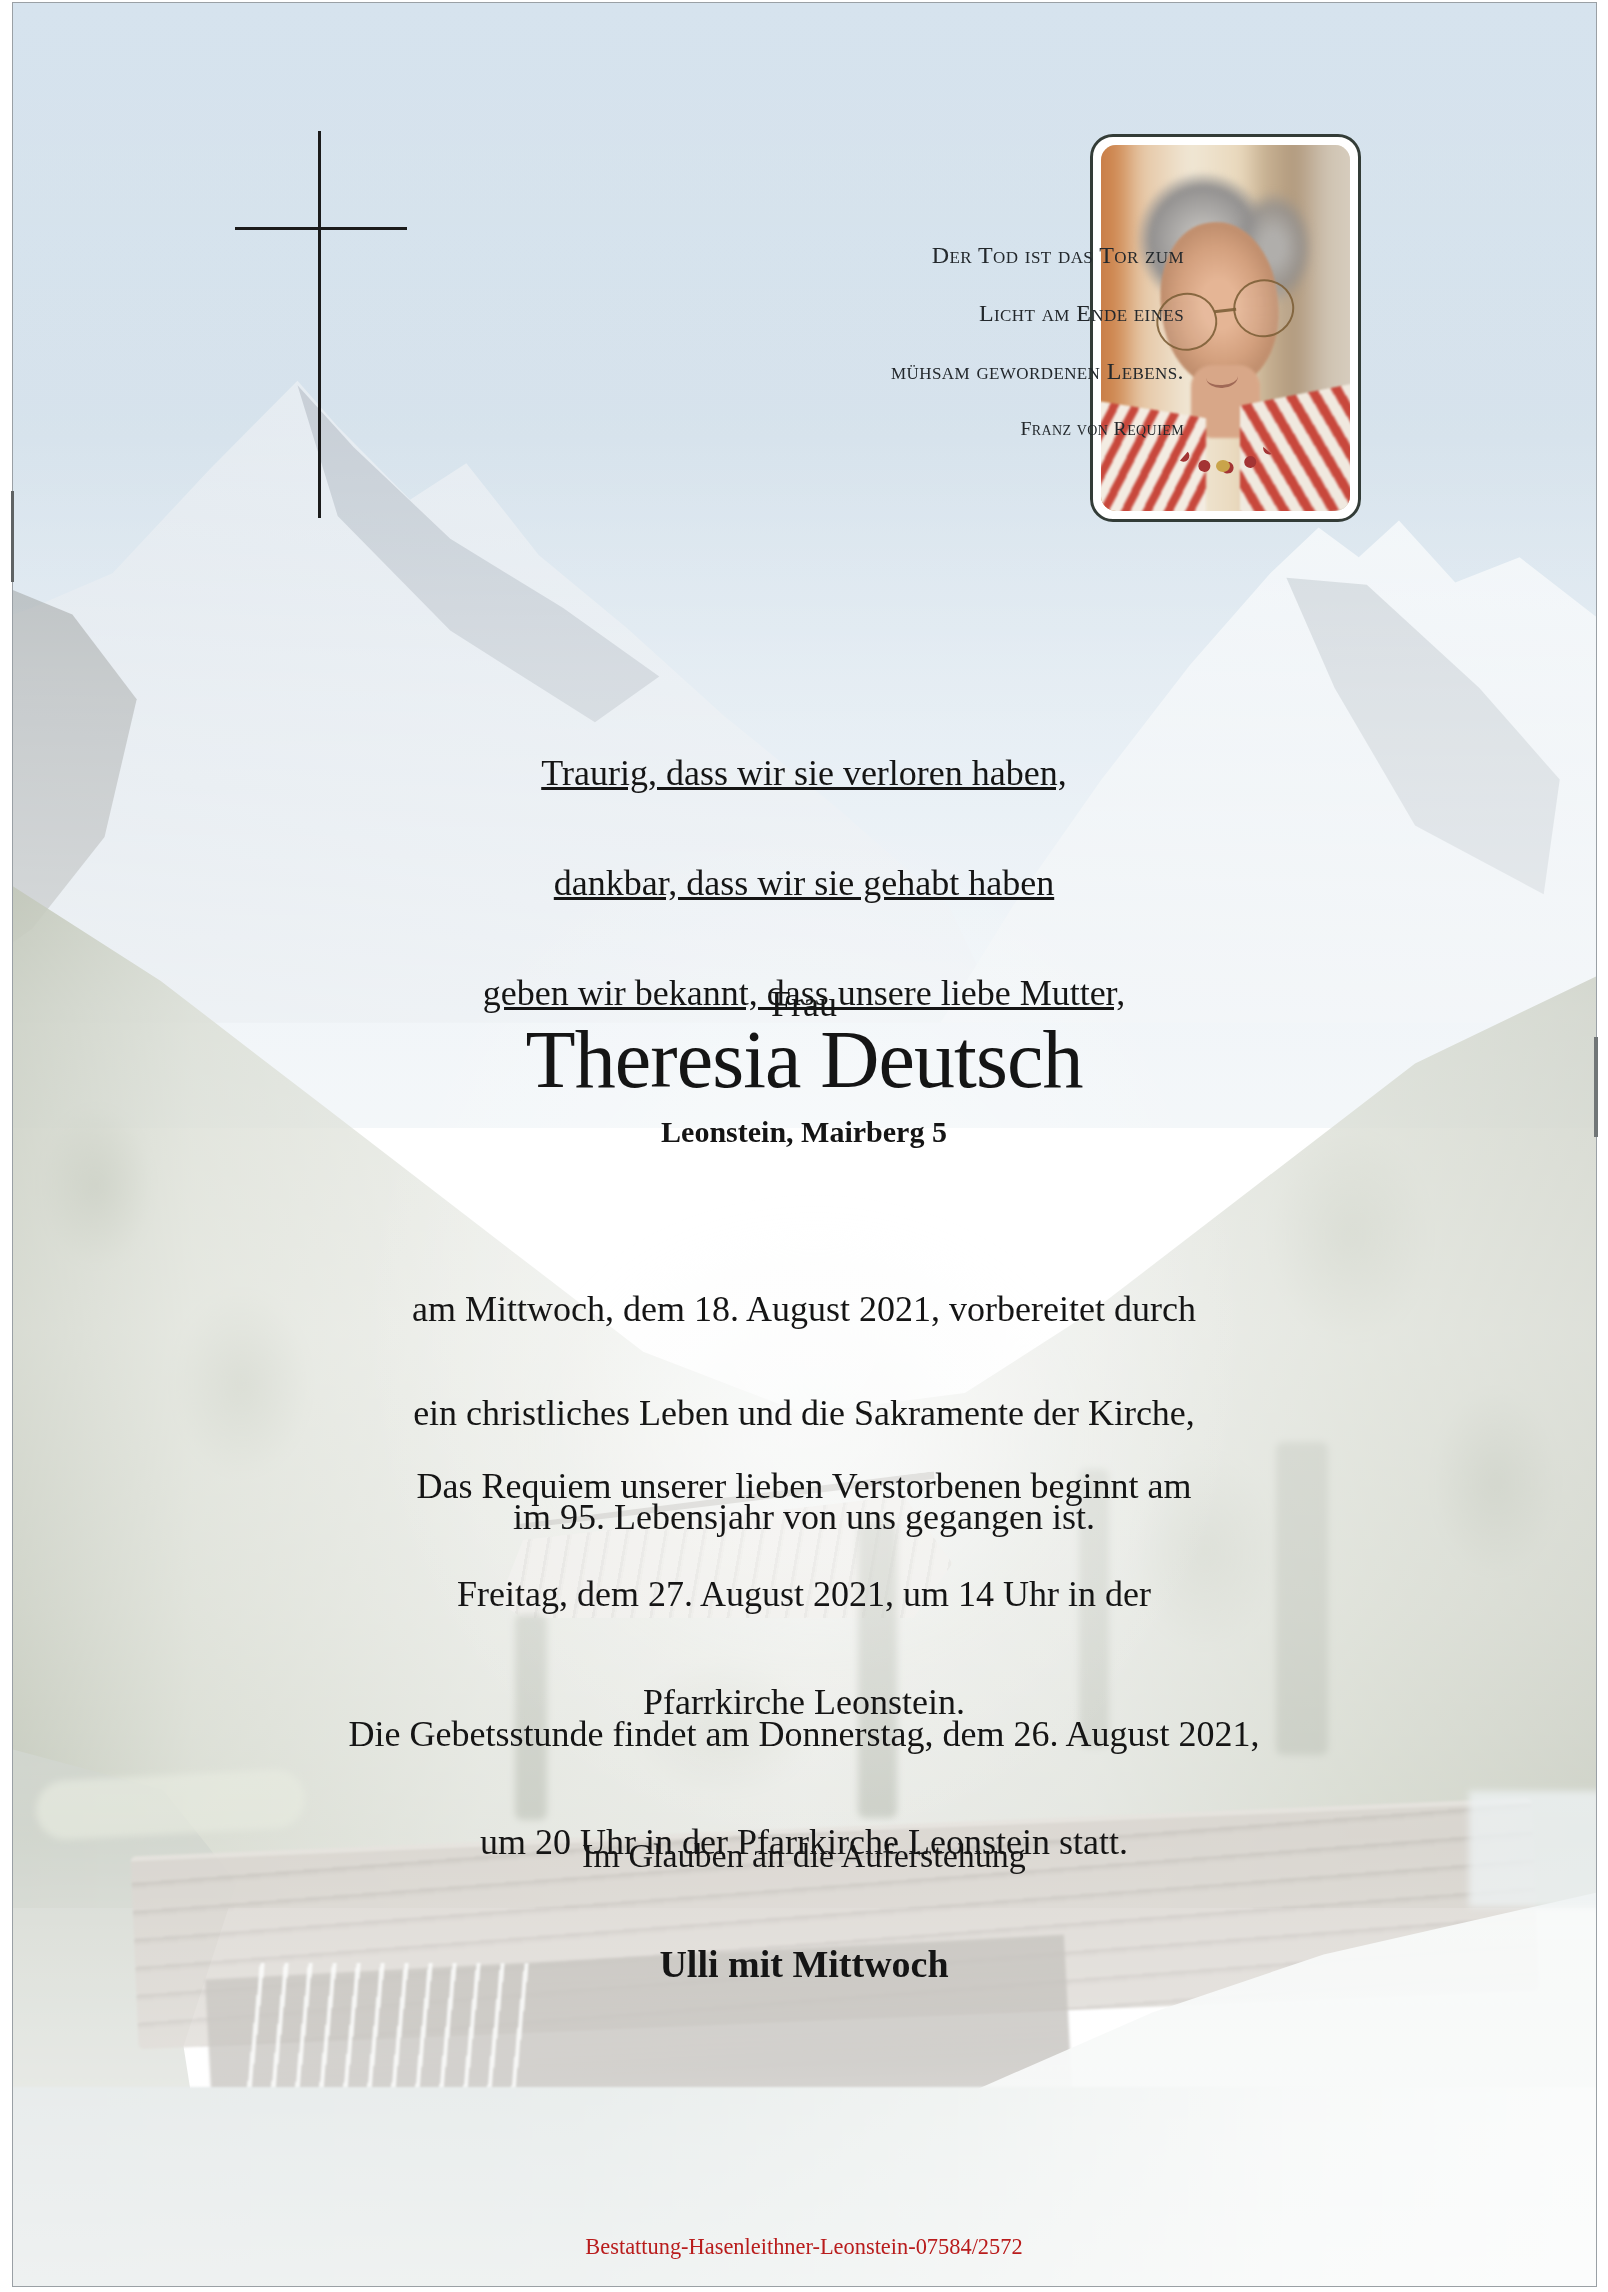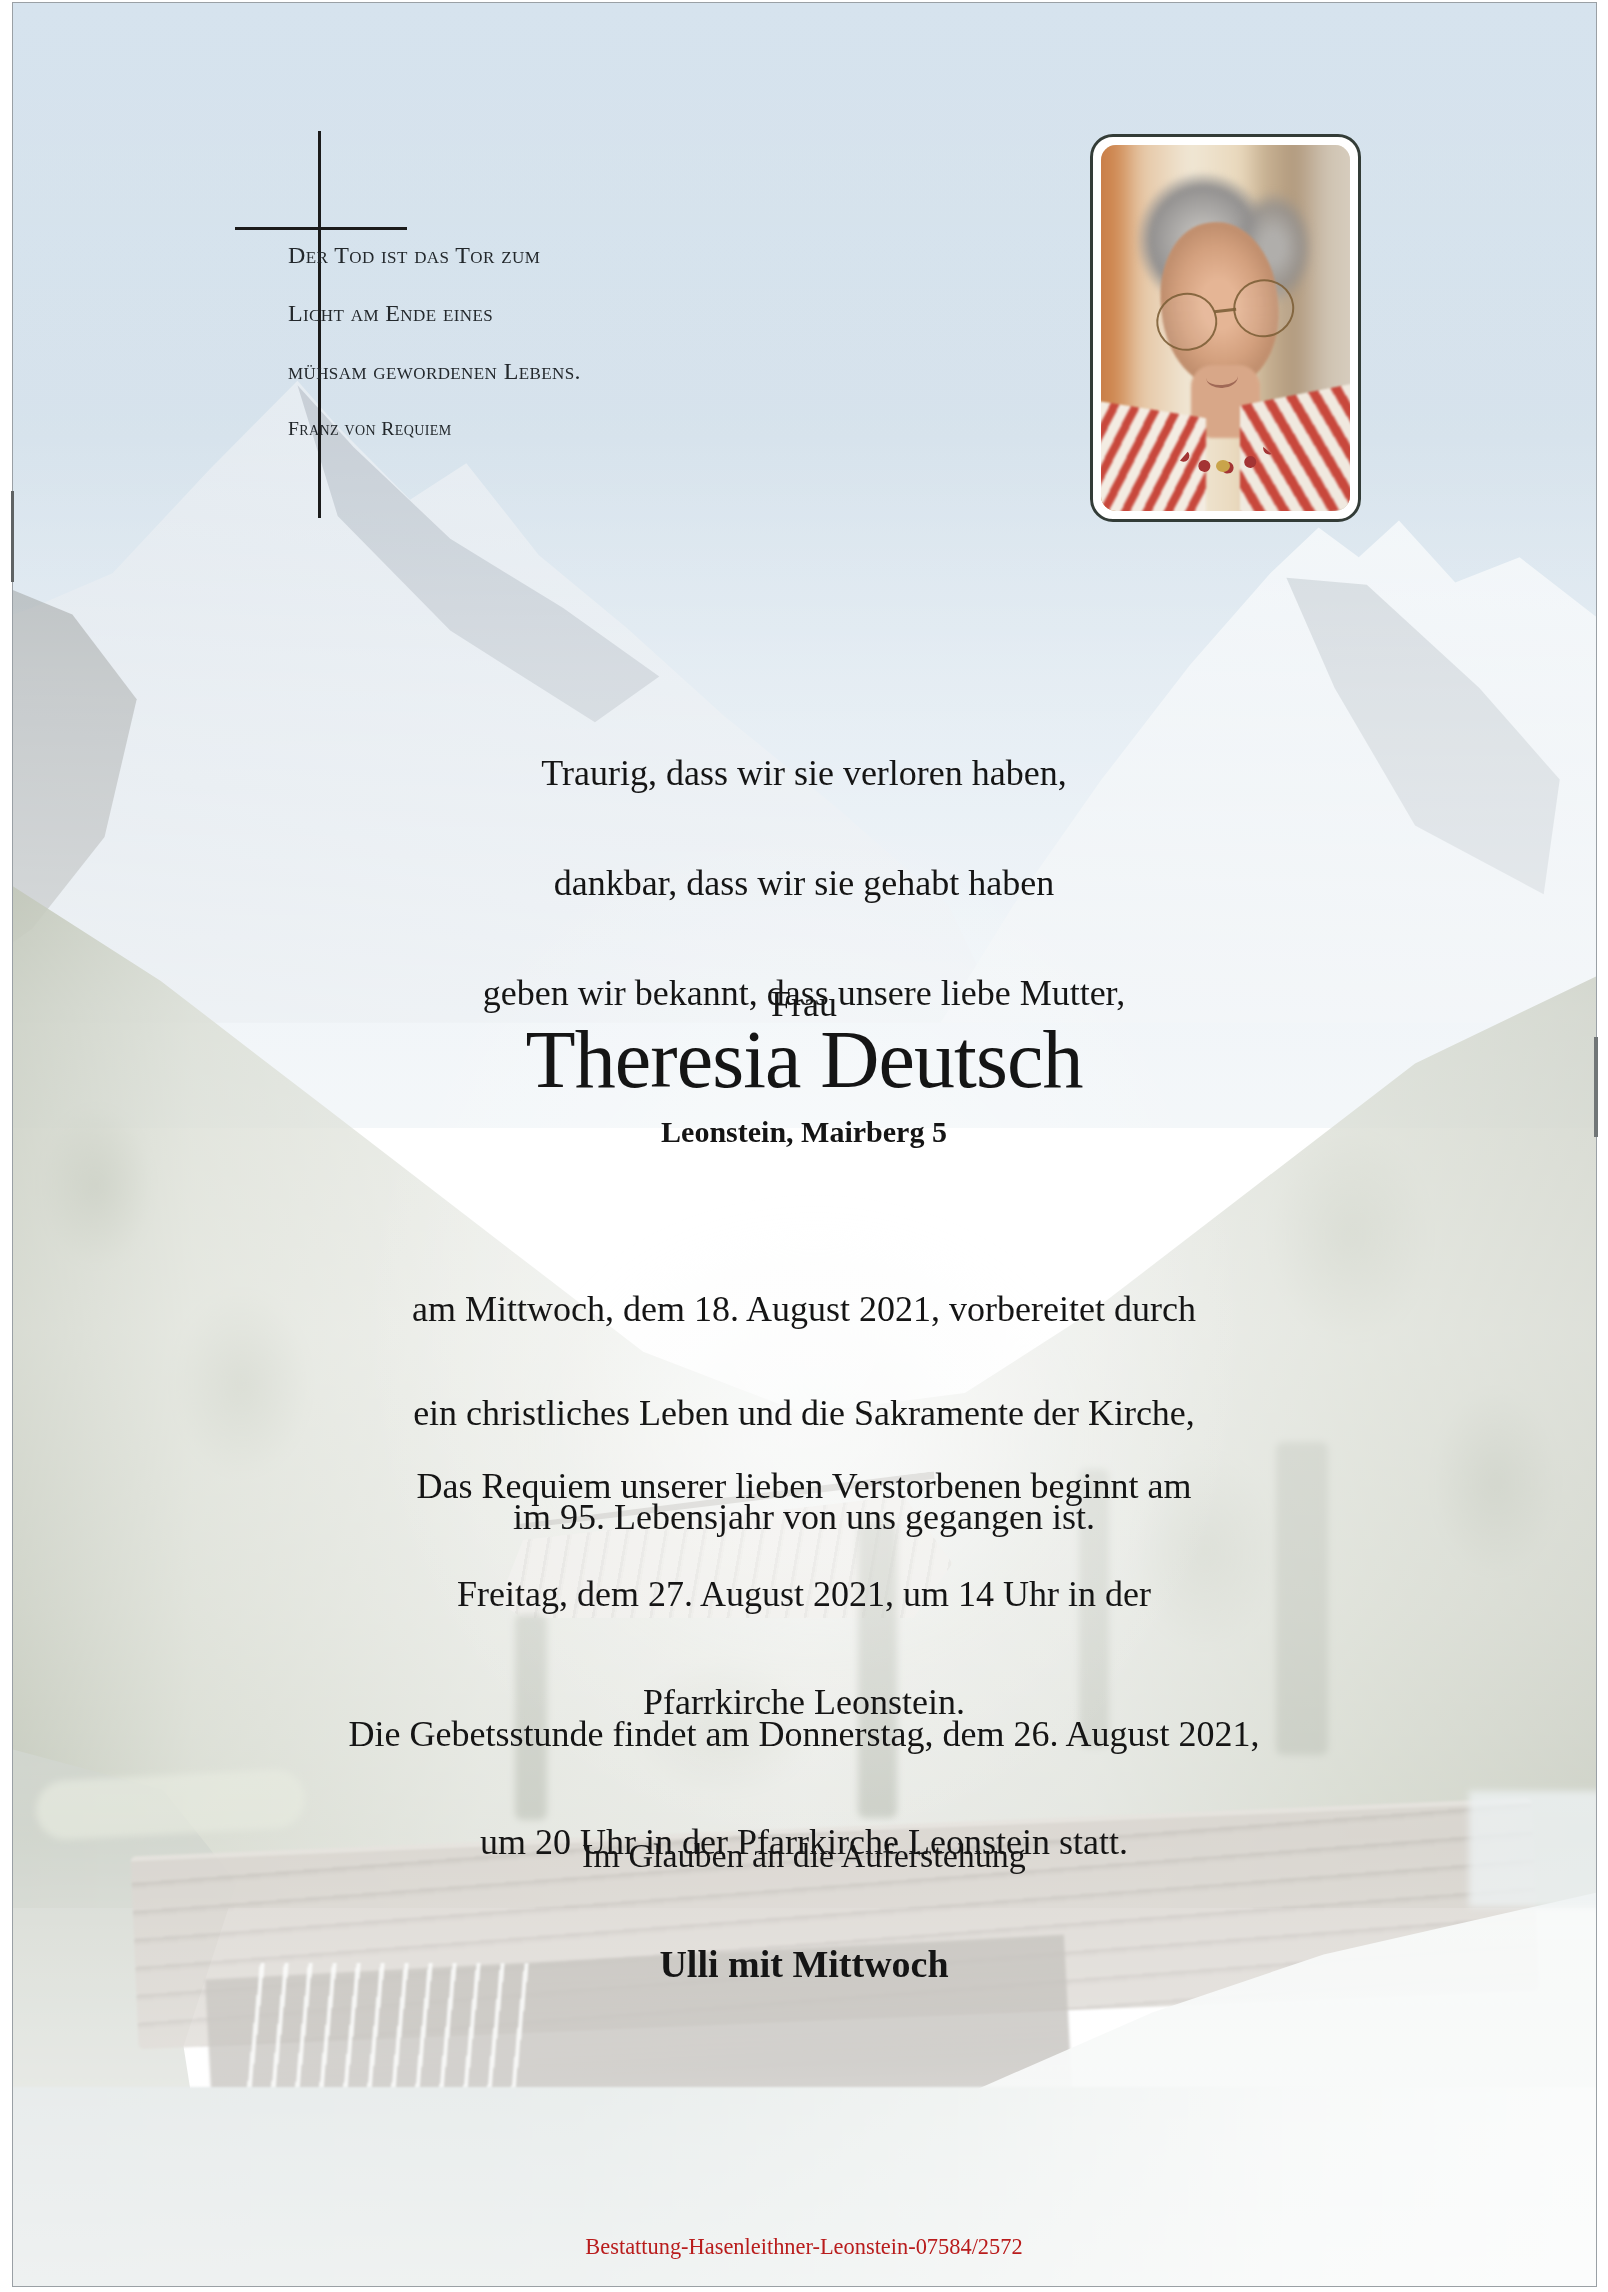--- a/index.html
+++ b/index.html
@@ -167,26 +167,26 @@
   .p-necklace{left:24%; top:62%; width:50%; height:28%; border-radius:50%; transform:rotate(-4deg);
     border-bottom:12.5px dotted #a33434; border-left:12.5px solid transparent; border-right:12.5px solid transparent; border-top:none;}
   .p-pendant{left:46%; top:86%; width:14.3px; height:12.5px; border-radius:50%; background:#c9a44a; filter:blur(0.4px);}
   .p-blouse-l{left:-4%; bottom:-2%; width:46%; height:30%; transform:skewY(9deg); filter:blur(0.9px);
     background:repeating-linear-gradient(115deg,#c8483c 0 8px,#f3ece2 8px 18px);}
   .p-blouse-r{right:-4%; bottom:-2%; width:48%; height:34%; transform:skewY(-11deg); filter:blur(0.9px);
     background:repeating-linear-gradient(62deg,#c8483c 0 9px,#f0e9df 9px 19.7px);}
 
   
   .txt{left:0; width:100%; text-align:center; z-index:10; white-space:pre-line;}
-  .quote{left:288px; width:896px; top:226px; text-align:left; z-index:10;
+  .quote{left:288px; width:896px; top:226px; text-align:right; z-index:10;
     font-variant:small-caps; letter-spacing:0.4px; color:#23282c;}
   .quote .q-line{position:static; display:block; font-size:24px; line-height:58px;}
   .quote .q-attr{position:static; display:block; font-size:19.7px; line-height:56px;}
 
-  .intro{top:691px; font-size:36px; line-height:55px;}
+  .intro{top:691px; font-size:36px; line-height:55px;text-decoration:underline;}
   .salutation{top:986px; font-size:36px; line-height:36px;}
   .deceased-name{top:1015px; font-size:82px; line-height:90px; font-weight:normal; letter-spacing:-0.9px;}
   .deceased-address{top:1116px; font-size:30px; line-height:32px; font-weight:bold;}
   .para1{top:1231px; font-size:36px; line-height:52px;}
   .para2{top:1405px; font-size:36px; line-height:54px;}
   .para3{top:1653px; font-size:36px; line-height:54px;}
   .closing{top:1838px; font-size:34px; line-height:36px;}
   .mourners{top:1945px; font-size:38px; line-height:39px; font-weight:bold;}
   .footer-line{top:2234px; font-size:22.4px; line-height:25px; color:#b91c1c;}
   .t-line{position:static; display:block;}

